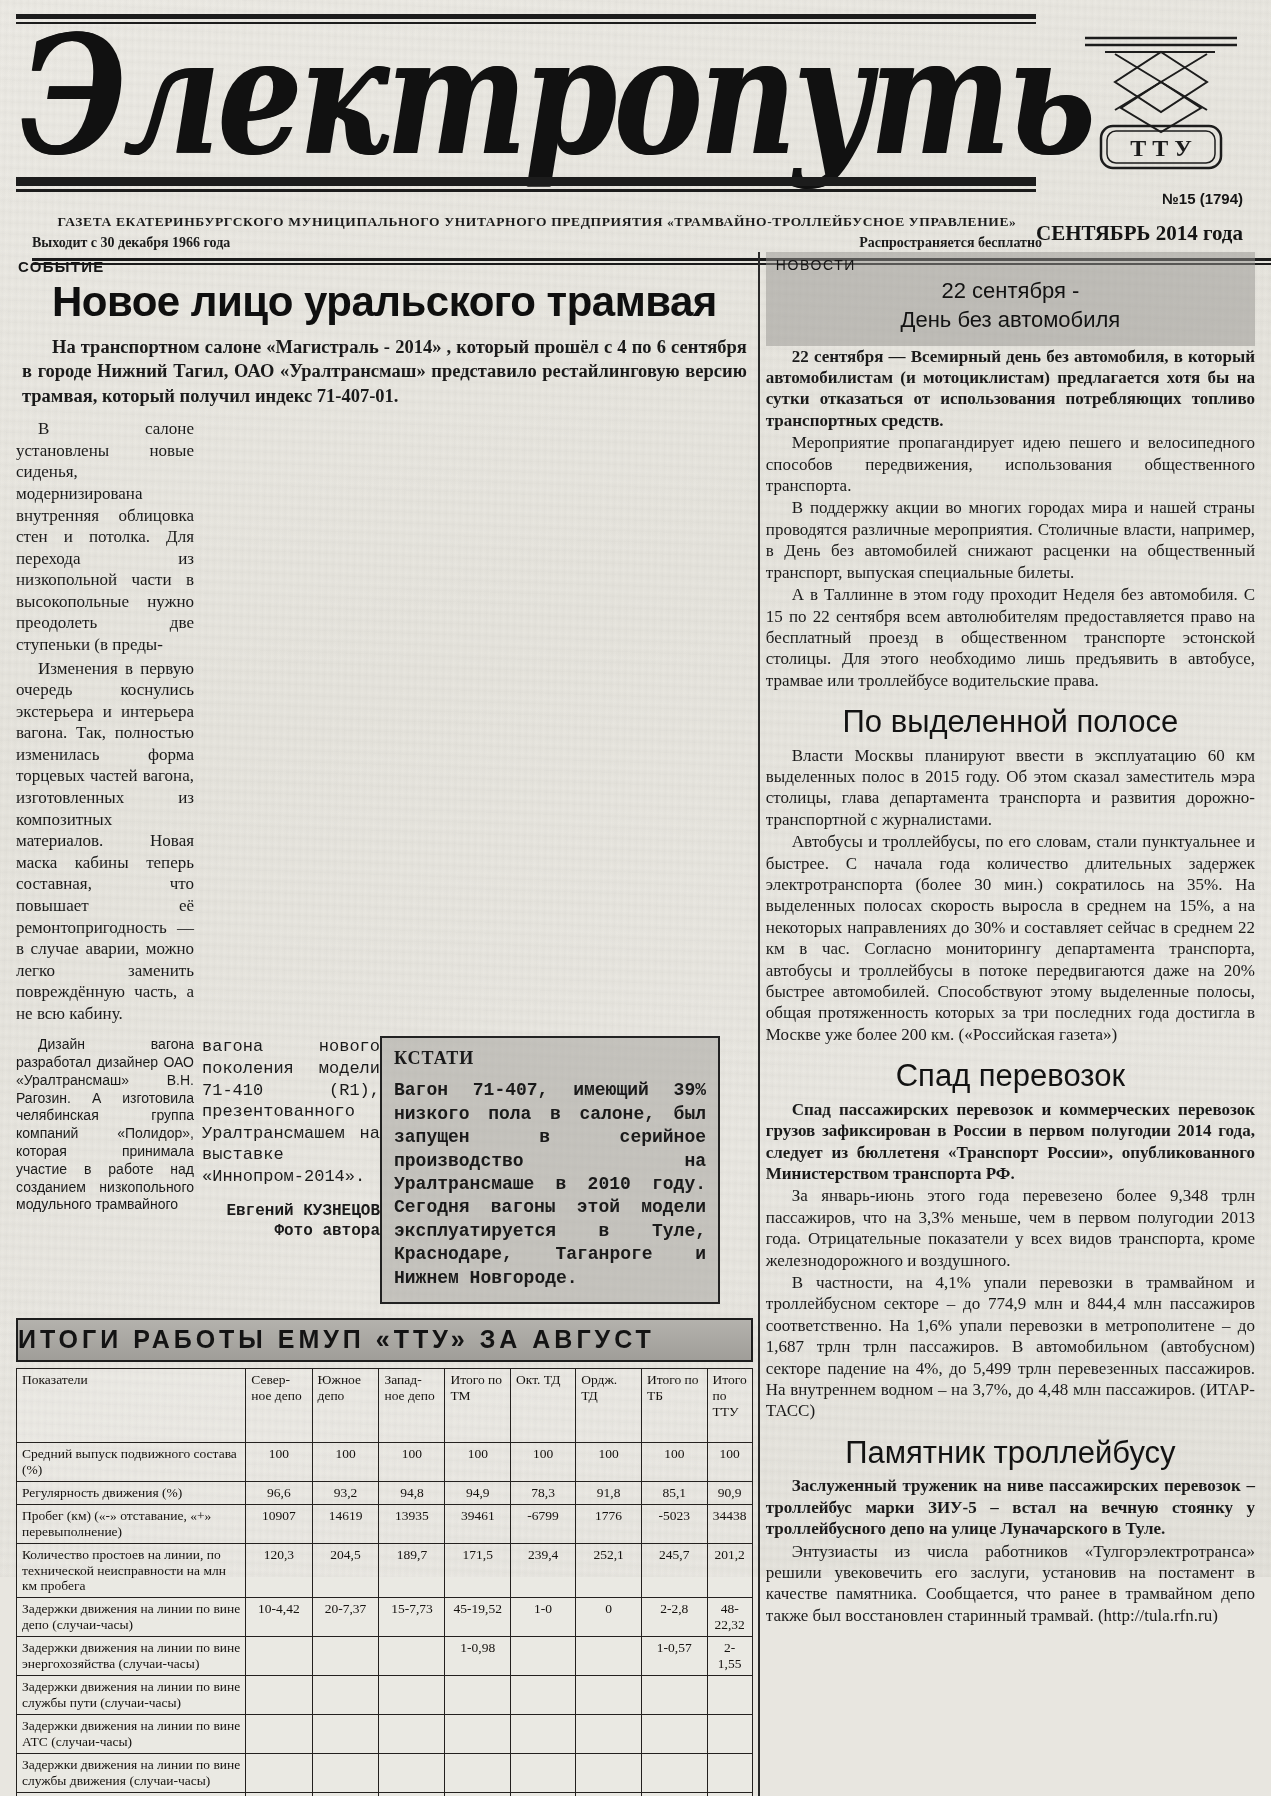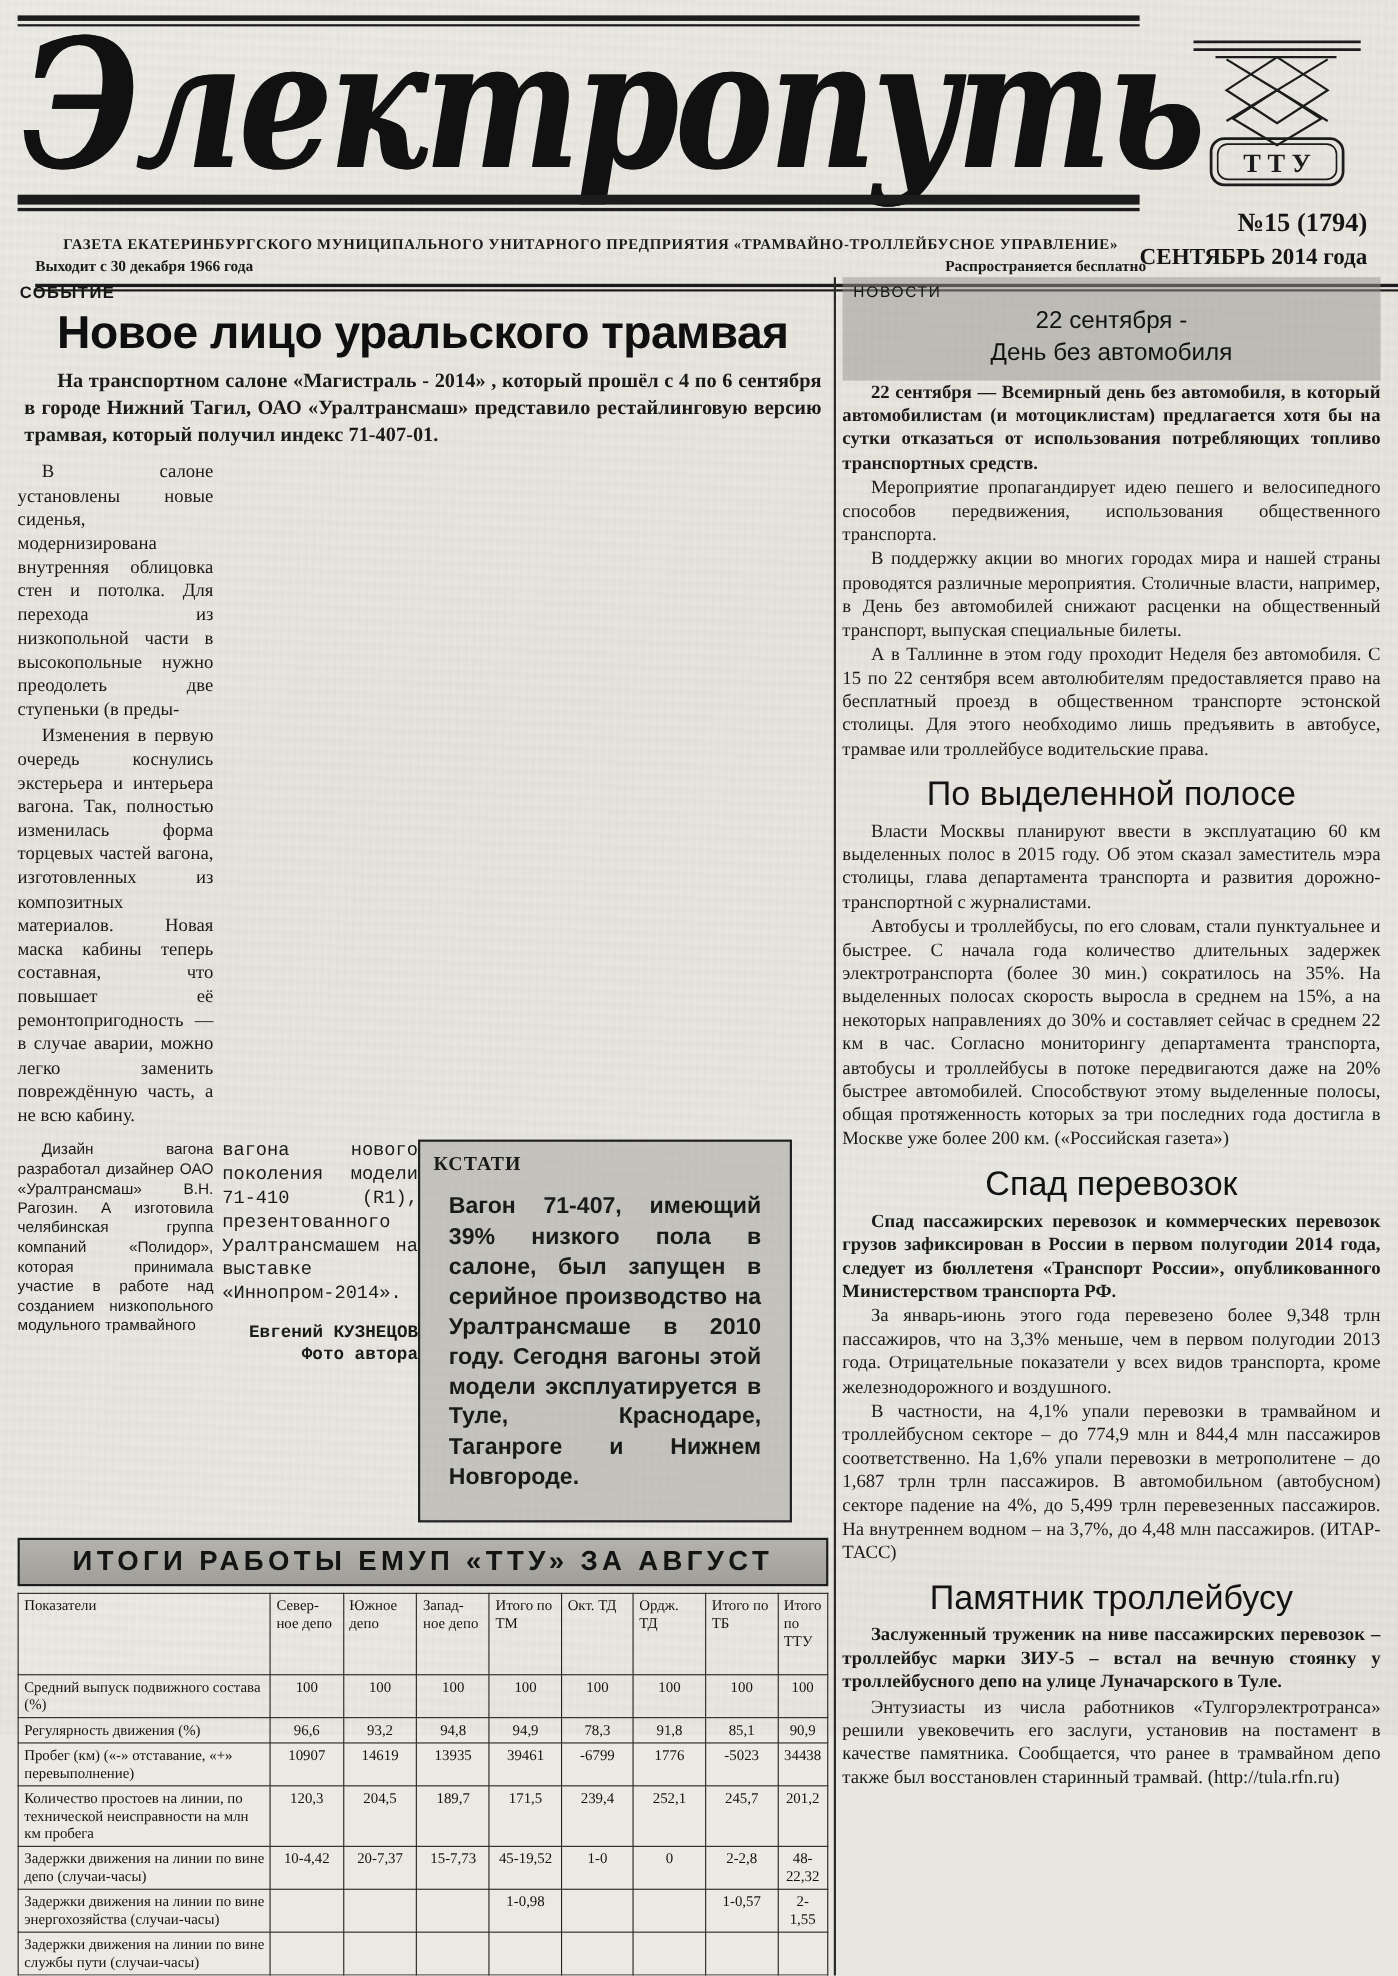--- a/index.html
+++ b/index.html
@@ -37,22 +37,22 @@
     text-shadow:1px 0 0 #111;
   }
   .rule-bot-wrap { position:absolute; left:0; top:163px; width:1020px; }
   .rule-bot1 { height:9px; background:#1c1c1c; }
   .rule-bot2 { height:3px; background:#1c1c1c; margin-top:3px; }
   .emblem {
     position:absolute; right:8px; top:18px; width:172px; height:140px;
   }
   .issue-no {
     position:absolute; right:12px; top:176px;
-    font-family:Liberation Serif, serif;
-    font-weight:700; font-size:24px; color:#141414;
+    font-family:Liberation Sans, sans-serif;
+    font-weight:700; font-size:15px; color:#141414;
   }
   .issue-date {
     position:absolute; right:12px; top:207px;
     font-family:"Liberation Serif", serif;
     font-weight:700; font-size:21px; color:#141414;
   }
   .sub-line {
     position:absolute; left:16px; top:200px; width:1010px;
     font-family:"Liberation Serif", serif;
     font-size:13.5px; font-weight:700; letter-spacing:0.6px;
@@ -142,29 +142,29 @@
 
   .kstati {
     width:340px; border:2px solid #222; background:rgba(168,166,161,0.55);
     padding:10px 12px 12px 12px;
   }
   .kstati h4 {
     font-family:"Liberation Serif", serif;
     margin:0 0 10px 0; font-size:18px; font-weight:700; letter-spacing:1px;
   }
   .kstati p {
-    margin:14px; font-family:Liberation Sans, sans-serif;
-    font-weight:700; font-size:21px; line-height:1.3; text-align:justify;
+    margin:0; font-family:Liberation Mono, monospace;
+    font-weight:700; font-size:18px; line-height:1.3; text-align:justify;
   }
 
   
   .table-banner {
     margin-top:14px; border:2px solid #1d1d1d;
     background:linear-gradient(#b4b2ad,#a09e99);
-    text-align:center; padding:5px 0 6px 0;
+    padding:5px 0 6px 0;
   }
   .table-banner span {
     font-family:"Liberation Sans", sans-serif;
     font-weight:700; font-size:25px; letter-spacing:4px; color:#141414;
   }
   table.stats {
     width:100%; border-collapse:collapse; margin-top:6px;
     font-family:"Liberation Serif", serif;
     background:rgba(255,255,255,0.12);
   }

